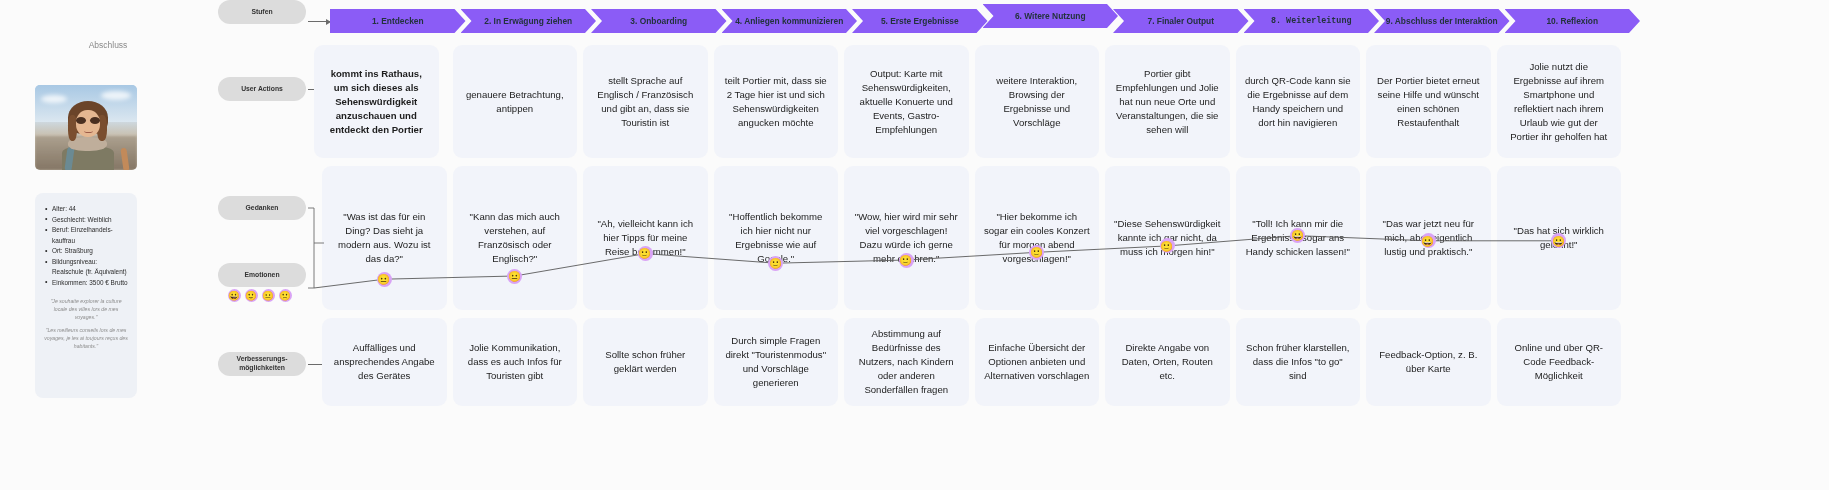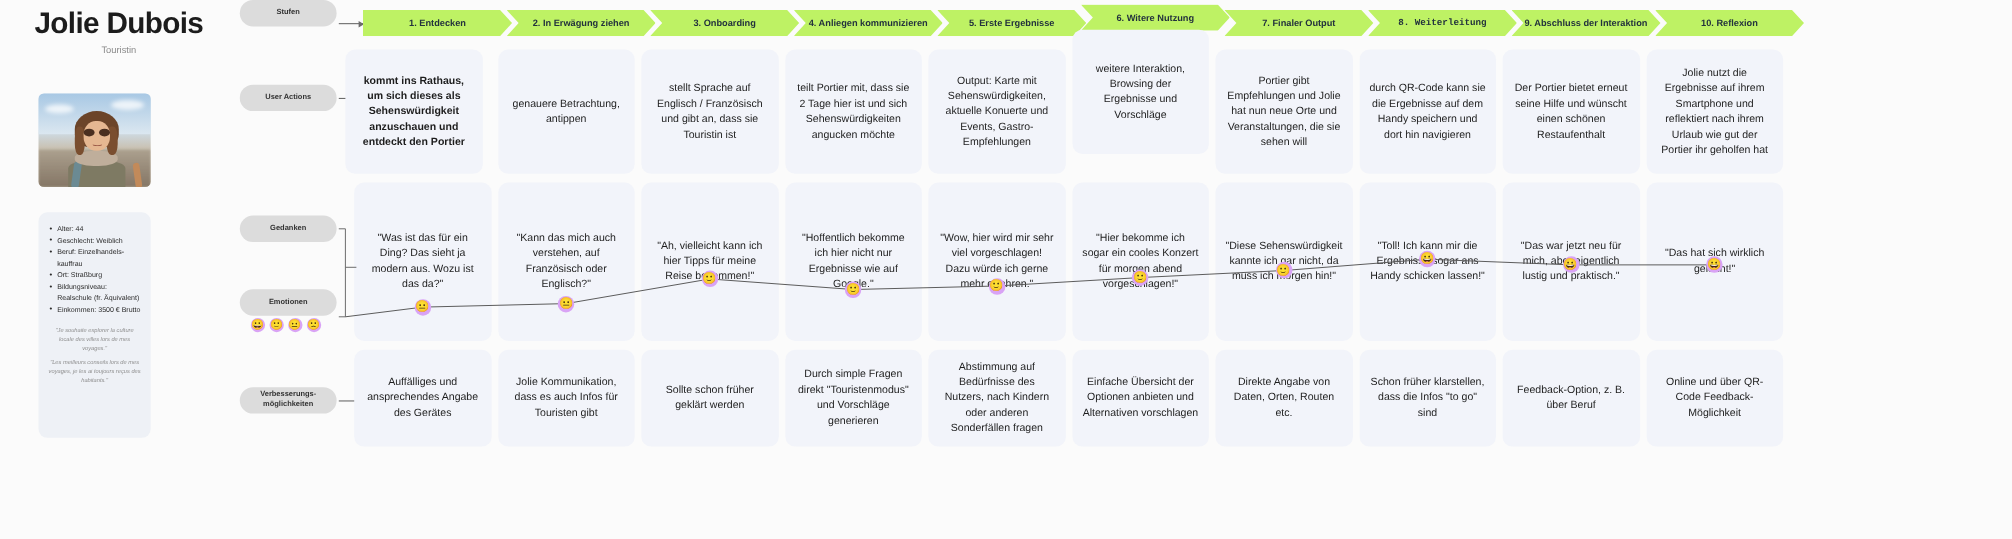--- a/index.html
+++ b/index.html
@@ -79,21 +79,21 @@
   .journey { position: absolute; left: 218px; top: 0; width: 1611px; height: 490px; }
   .row-head {
     position: absolute; width: 88px; height: 24px; border-radius: 12px;
     background: #dcdcdc; display: flex; align-items: center; justify-content: center;
     text-align: center; font-size: 6.8px; font-weight: bold; color: #333; line-height: 8.4px;
     padding: 0 4px;
   }
   .stage-head { left: 0; top: 0; }
 
   .chevron {
-    position: absolute; top: 0; height: 24px; background: #bef264;
+    position: absolute; top: 0; height: 24px; background: #8b5cf6;
     display: flex; align-items: center; justify-content: center;
     font-size: 8.4px; font-weight: bold; color: #23323d; text-align: center;
     clip-path: polygon(0 0, calc(100% - 11px) 0, 100% 50%, calc(100% - 11px) 100%, 0 100%, 11px 50%);
     padding: 0 10px;
   }
   .chevron.first { clip-path: polygon(0 0, calc(100% - 11px) 0, 100% 50%, calc(100% - 11px) 100%, 0 100%); }
 
   .conn {
     position: absolute; height: 1px; background: #6b6b6b;
   }
@@ -124,22 +124,21 @@
     background: #d9a3f5; display: flex; align-items: center; justify-content: center;
     font-size: 9.5px; line-height: 1; color: #1a1a1a;
   }
 </style>
 </head>
 <body>
 
 <div class="page">
 
   <div class="persona">
-    <div class="persona-name">Jolie Dubois</div>
-    <div class="persona-role">Touristin</div>
+    <div class="persona-role">Abschluss</div>
 
     <div class="persona-photo">
       <div class="photo-sky"></div>
       <div class="photo-cloud" style="left:6px;top:10px;width:26px;height:8px;"></div>
       <div class="photo-cloud" style="left:66px;top:6px;width:30px;height:9px;"></div>
       <div class="photo-crowd"></div>
       <div class="photo-body"></div>
       <div class="photo-strap"></div>
       <div class="photo-strap2"></div>
       <div class="photo-scarf"></div>
@@ -228,21 +227,21 @@
         </div>
         <div class="card actions" style="left: 365px; top: 45px; width: 124.5px; height: 113px;">
           <span>stellt Sprache auf Englisch / Französisch und gibt an, dass sie Touristin ist</span>
         </div>
         <div class="card actions" style="left: 495.5px; top: 45px; width: 124.5px; height: 113px;">
           <span>teilt Portier mit, dass sie 2 Tage hier ist und sich Sehenswürdigkeiten angucken möchte</span>
         </div>
         <div class="card actions" style="left: 626px; top: 45px; width: 124.5px; height: 113px;">
           <span>Output: Karte mit Sehenswürdigkeiten, aktuelle Konuerte und Events, Gastro-Empfehlungen</span>
         </div>
-        <div class="card actions" style="left: 756.5px; top: 27px; width: 124.5px; height: 113px;">
+        <div class="card actions" style="left: 756.5px; top: 45px; width: 124.5px; height: 113px;">
           <span>weitere Interaktion, Browsing der Ergebnisse und Vorschläge</span>
         </div>
         <div class="card actions" style="left: 887px; top: 45px; width: 124.5px; height: 113px;">
           <span>Portier gibt Empfehlungen und Jolie hat nun neue Orte und Veranstaltungen, die sie sehen will</span>
         </div>
         <div class="card actions" style="left: 1017.5px; top: 45px; width: 124.5px; height: 113px;">
           <span>durch QR-Code kann sie die Ergebnisse auf dem Handy speichern und dort hin navigieren</span>
         </div>
         <div class="card actions" style="left: 1148px; top: 45px; width: 124.5px; height: 113px;">
           <span>Der Portier bietet erneut seine Hilfe und wünscht einen schönen Restaufenthalt</span>
@@ -302,21 +301,21 @@
         <div class="card improve" style="left: 756.5px; top: 318px; width: 124.5px; height: 88px;">
           <span>Einfache Übersicht der Optionen anbieten und Alternativen vorschlagen</span>
         </div>
         <div class="card improve" style="left: 887px; top: 318px; width: 124.5px; height: 88px;">
           <span>Direkte Angabe von Daten, Orten, Routen etc.</span>
         </div>
         <div class="card improve" style="left: 1017.5px; top: 318px; width: 124.5px; height: 88px;">
           <span>Schon früher klarstellen, dass die Infos "to go" sind</span>
         </div>
         <div class="card improve" style="left: 1148px; top: 318px; width: 124.5px; height: 88px;">
-          <span>Feedback-Option, z. B. über Beruf</span>
+          <span>Feedback-Option, z. B. über Karte</span>
         </div>
         <div class="card improve" style="left: 1278.5px; top: 318px; width: 124.5px; height: 88px;">
           <span>Online und über QR-Code Feedback-Möglichkeit</span>
         </div>
       </div>
 
     <svg class="emo-layer" id="emo-curve">
         <path d="M 96 243 L 106 243" fill="none" stroke="#6b6b6b" stroke-width="0.9" marker-end="none"></path>
         <path d="M 90 208 L 96 208 L 96 288 L 90 288" fill="none" stroke="#6b6b6b" stroke-width="0.9"></path>
         <path d="M 96 288 L 166.25 279.2 L 296.75 276 L 427.25 253.6 L 557.75 263.2 L 688.25 260 L 818.75 252.32 L 949.25 245.92000000000002 L 1079.75 235.68 L 1210.25 240.8 L 1340.75 240.8" fill="none" stroke="#5a5a5a" stroke-width="0.9"></path>

